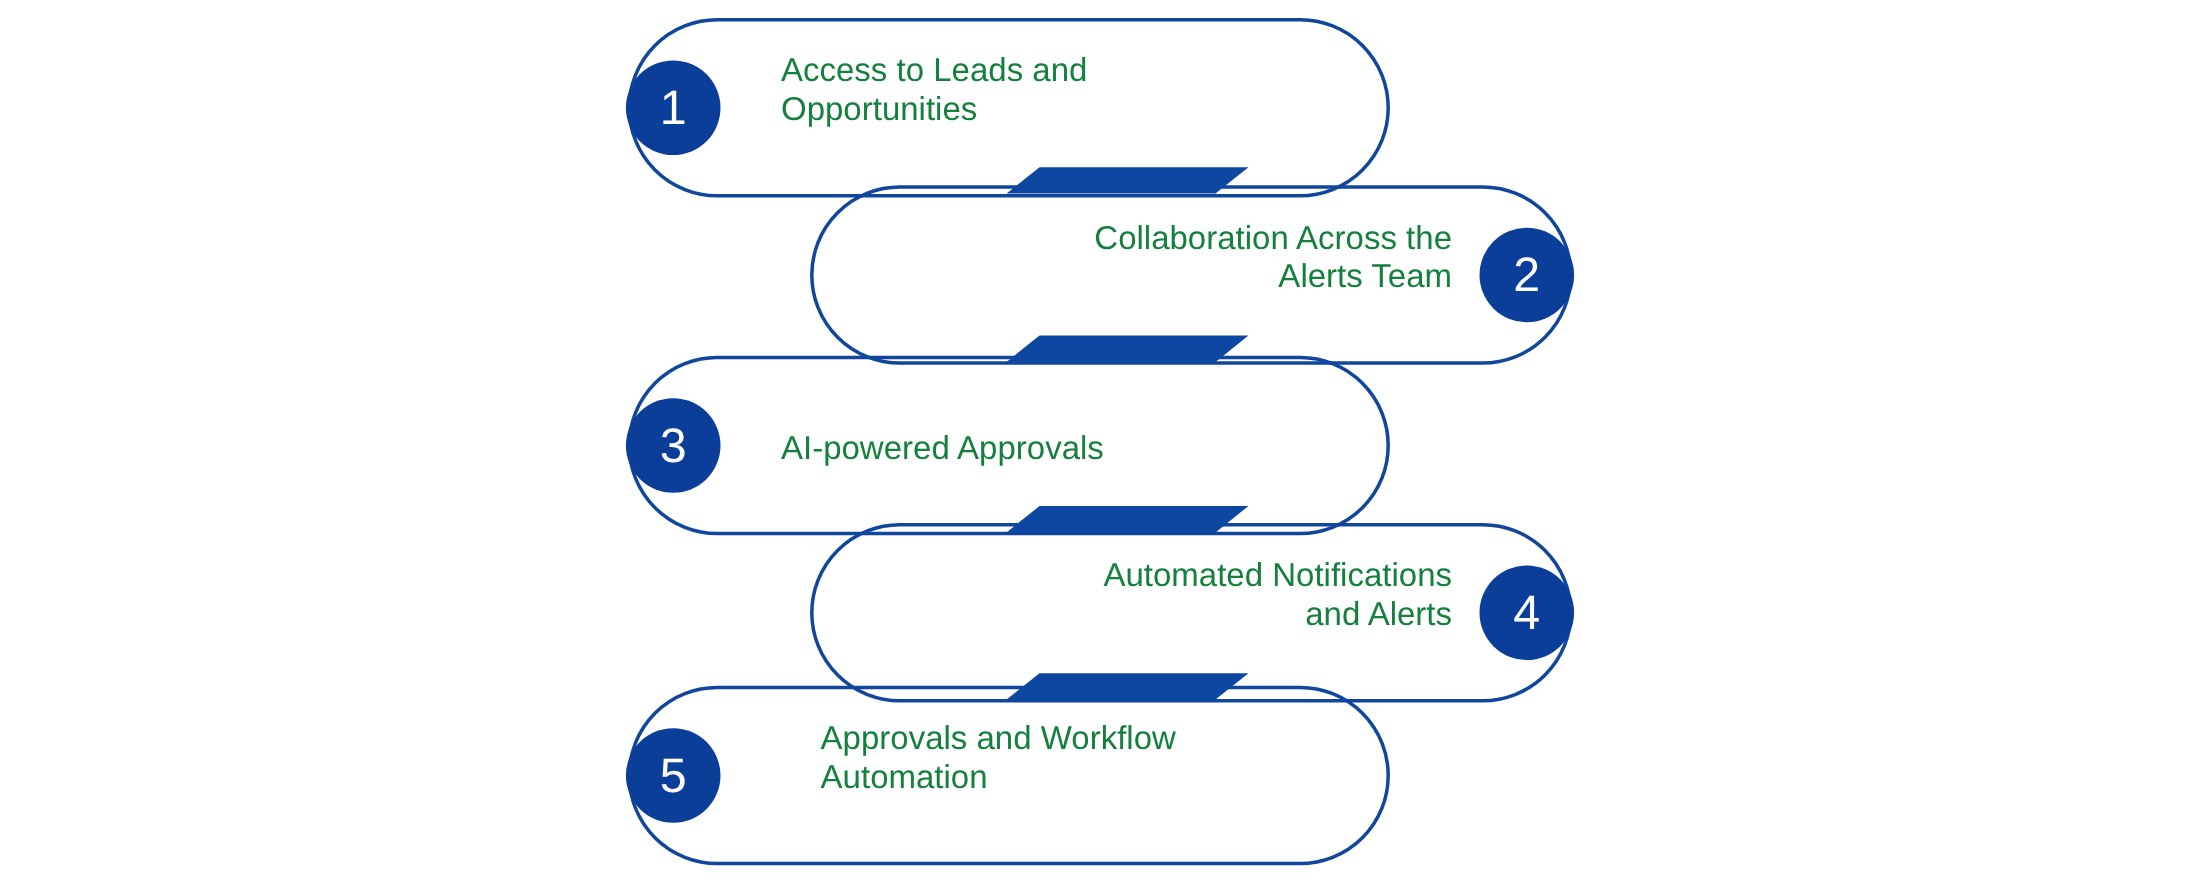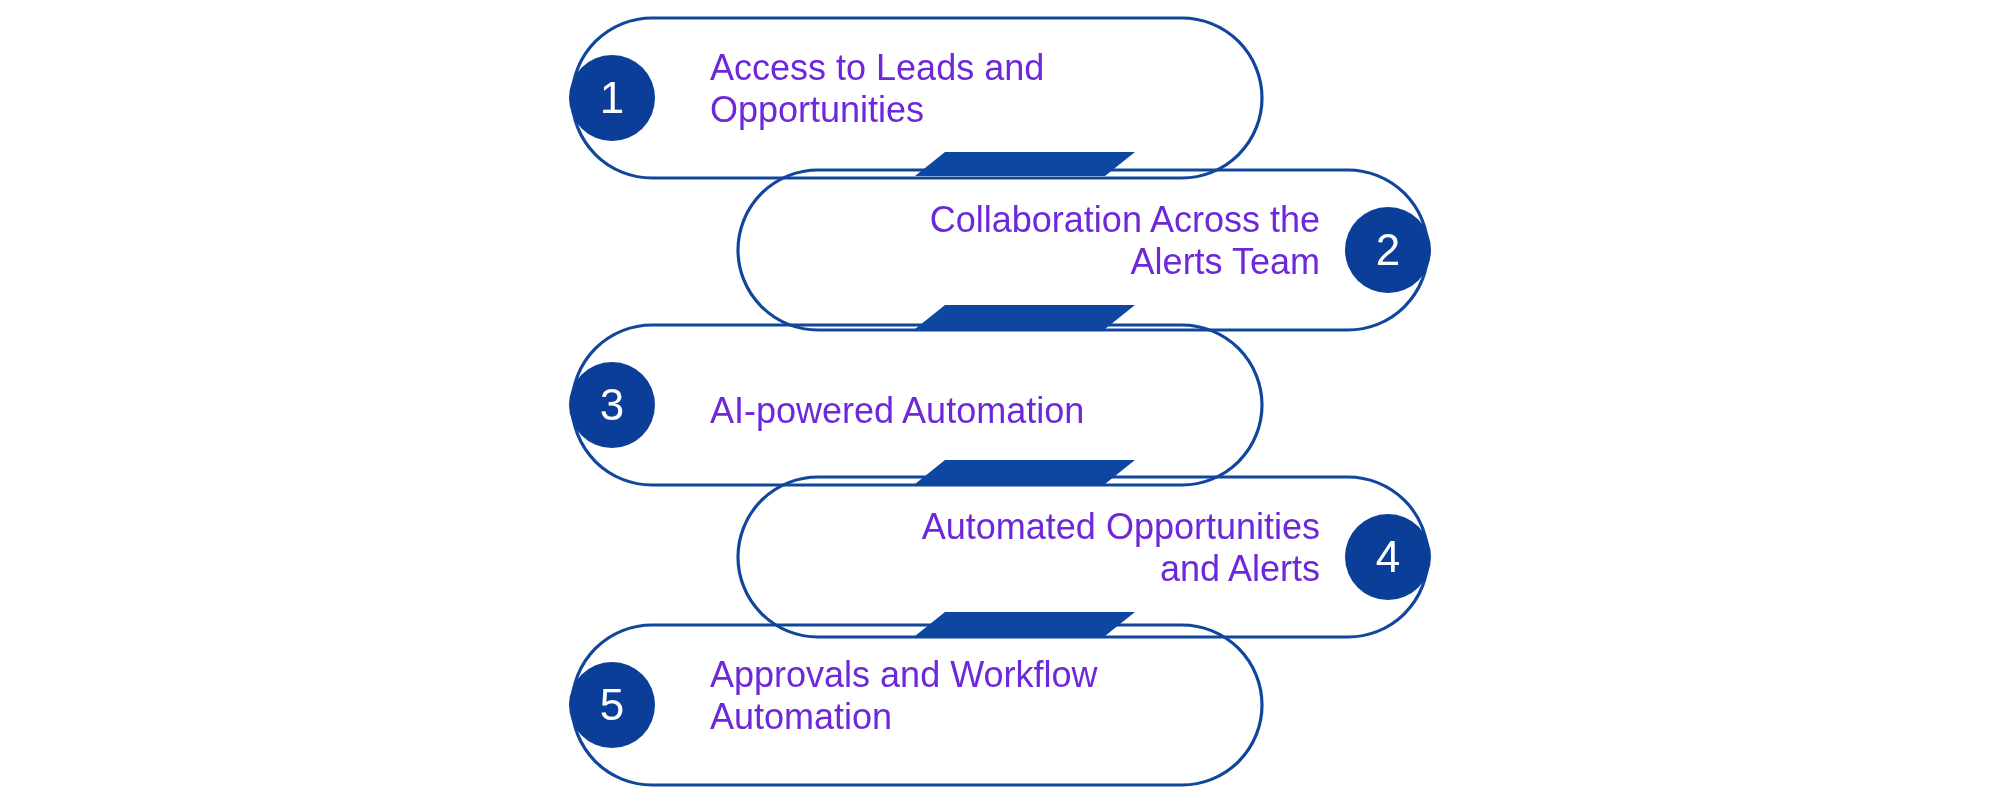--- a/index.html
+++ b/index.html
@@ -38,23 +38,23 @@
   .step-number {
     fill: #ffffff;
     font-family: "Liberation Sans", sans-serif;
     font-size: 44px;
     text-anchor: middle;
     dominant-baseline: middle;
   }
   .step-label {
     position: absolute;
     font-family: "Liberation Sans", sans-serif;
-    font-size: 36px;
+    font-size: 30px;
     line-height: 1.18;
-    color: #6d28d9;
+    color: #15803d;
     white-space: pre-line;
   }
   .step-label.left-align { text-align: left; }
   .step-label.right-align { text-align: right; }
 </style>
 </head>
 <body>
 
 <div id="stage">
 
@@ -101,21 +101,21 @@
     </g>
 
   </svg>
 
   <div class="step-label left-align" style="left:710px; top:47px; width:460px;">Access to Leads and
 Opportunities</div>
 
   <div class="step-label right-align" style="left:860px; top:199px; width:460px;">Collaboration Across the
 Alerts Team</div>
 
-  <div class="step-label left-align" style="left:710px; top:390px; width:460px;">AI-powered Automation</div>
+  <div class="step-label left-align" style="left:710px; top:390px; width:460px;">AI-powered Approvals</div>
 
-  <div class="step-label right-align" style="left:860px; top:506px; width:460px;">Automated Opportunities
+  <div class="step-label right-align" style="left:860px; top:506px; width:460px;">Automated Notifications
 and Alerts</div>
 
-  <div class="step-label left-align" style="left:710px; top:654px; width:460px;">Approvals and Workflow
+  <div class="step-label left-align" style="left:746px; top:654px; width:460px;">Approvals and Workflow
 Automation</div>
 
 </div>
 
 </body></html>

